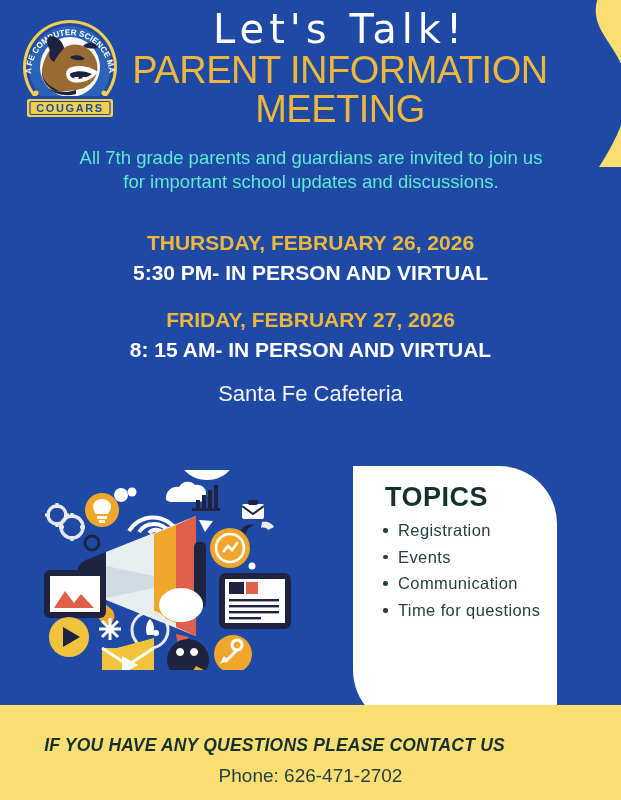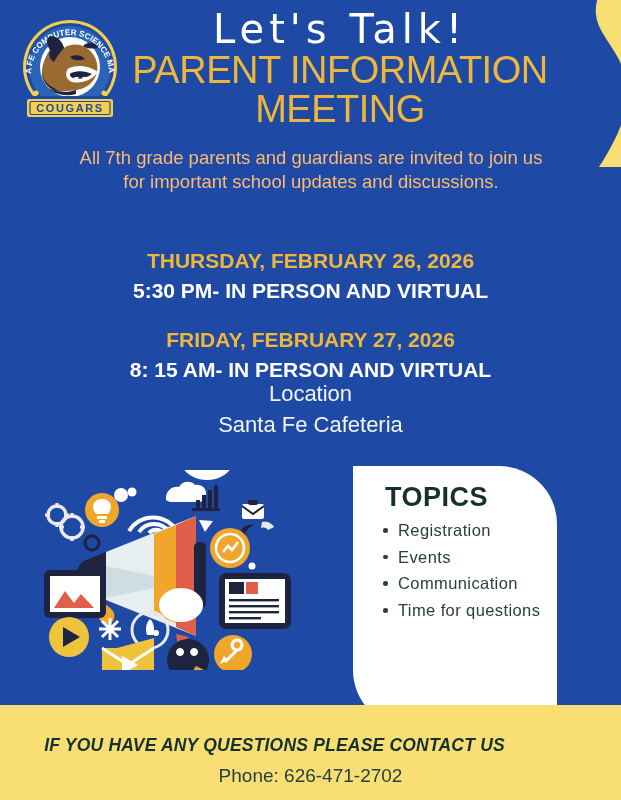--- a/index.html
+++ b/index.html
@@ -24,26 +24,26 @@
     font-family:"DejaVu Sans","Liberation Sans",sans-serif;
   }
   .pim{
     color:#efb63c;font-weight:normal;font-size:38px;line-height:0.98;
     letter-spacing:-0.5px;margin-top:2px;
   }
 
   
   .intro{
     position:absolute;left:72px;top:146px;width:478px;
-    text-align:center;color:#fdba74;font-size:18.5px;line-height:1.28;
+    text-align:center;color:#5eead4;font-size:18.5px;line-height:1.28;
   }
 
   
   .sessions{position:absolute;left:40px;top:228px;width:541px;text-align:center;}
-  .sess{margin-bottom:16px;margin-top:18px;}
+  .sess{margin-bottom:16px;}
   .sess-date{color:#efb63c;font-weight:bold;font-size:21px;letter-spacing:0px;line-height:1.45;}
   .sess-time{color:#ffffff;font-weight:bold;font-size:21px;letter-spacing:0px;line-height:1.45;}
 
   
   .loc{position:absolute;left:40px;top:378px;width:541px;text-align:center;
        color:#f2f4f8;font-size:22px;line-height:1.42;}
 
   
   .card{
     position:absolute;left:353px;top:466px;width:204px;height:262px;
@@ -145,21 +145,20 @@
       <div class="sess-date">THURSDAY, FEBRUARY 26, 2026</div>
       <div class="sess-time">5:30 PM- IN PERSON AND VIRTUAL</div>
     </div>
     <div class="sess">
       <div class="sess-date">FRIDAY, FEBRUARY 27, 2026</div>
       <div class="sess-time">8: 15 AM- IN PERSON AND VIRTUAL</div>
     </div>
   </div>
 
   <div class="loc">
-    <div>Location</div>
     <div>Santa Fe Cafeteria</div>
   </div>
 
   <svg class="illus" viewBox="0 0 300 200">
 
     <g>
       <circle cx="33" cy="45" r="9" fill="none" stroke="#e9e9ee" stroke-width="3.4"></circle>
       <circle cx="48" cy="57" r="11" fill="none" stroke="#e9e9ee" stroke-width="3.4"></circle>
       <g stroke="#e9e9ee" stroke-width="3.2">
         <path d="M33,33 v5 M33,52 v5 M21,45 h5 M40,45 h5"></path>

